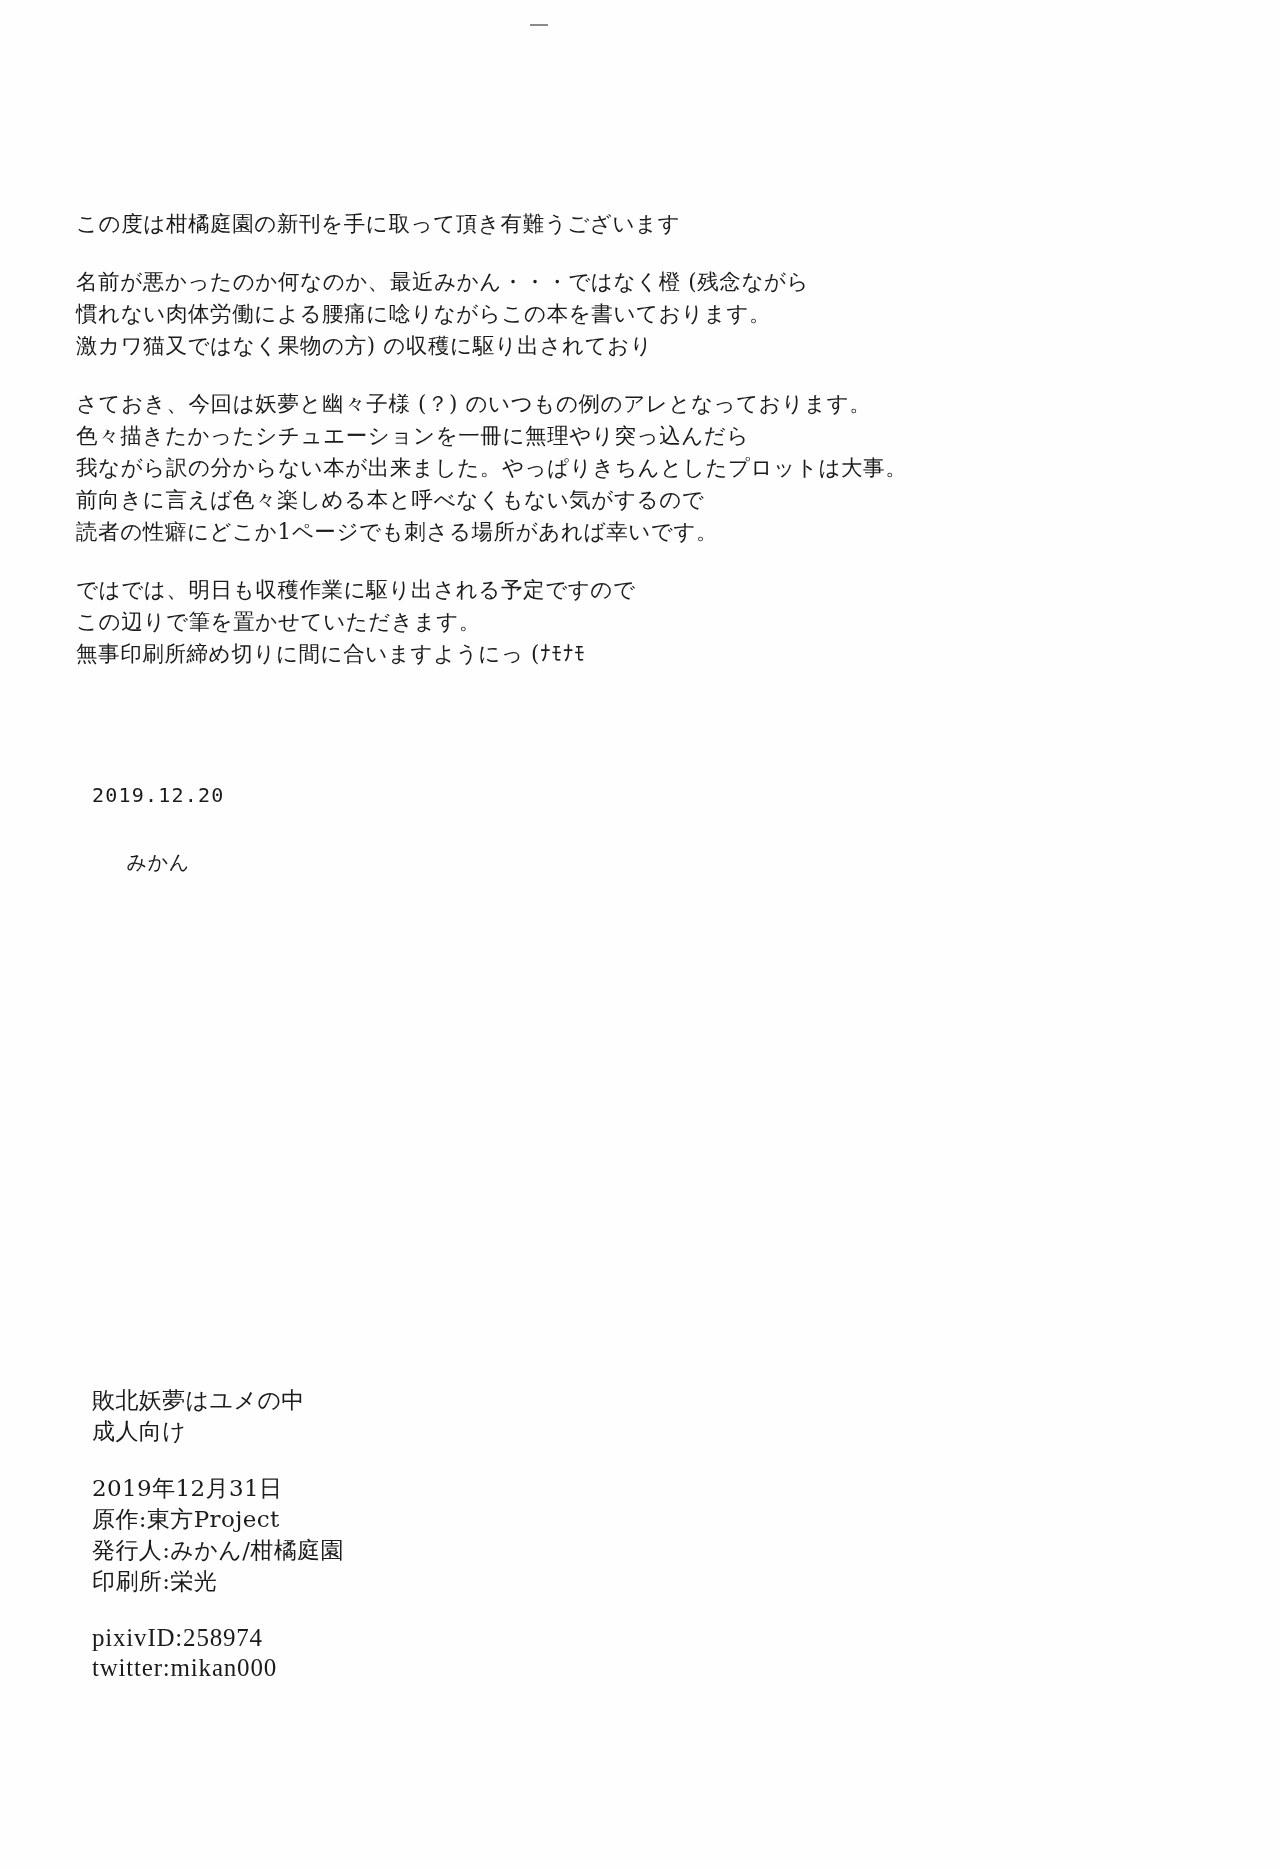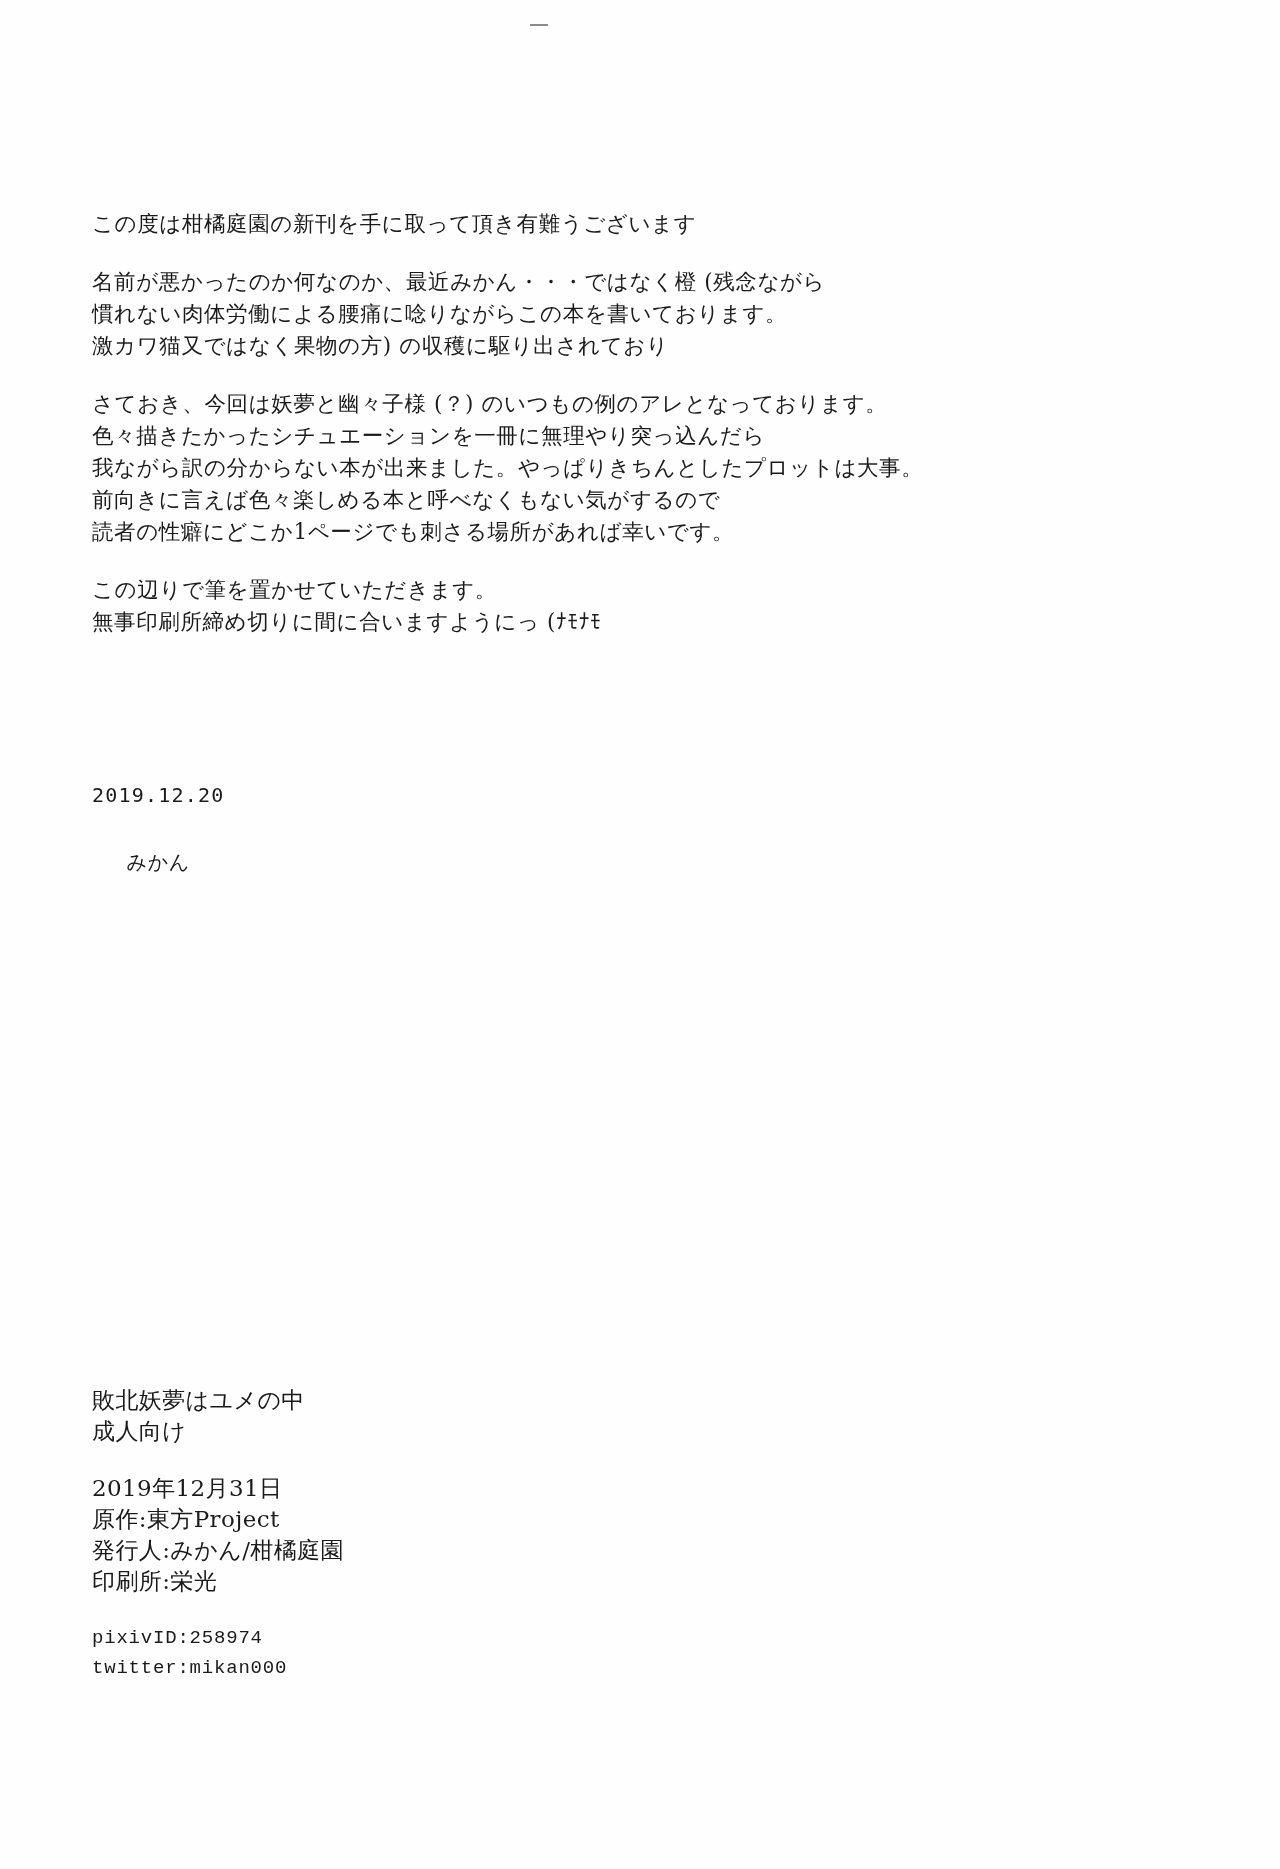--- a/index.html
+++ b/index.html
@@ -19,21 +19,21 @@
   .topmark {
     position: absolute;
     left: 530px;
     top: 24px;
     width: 18px;
     height: 2px;
     background: #8b8b8b;
   }
   .afterword {
     position: absolute;
-    left: 92px;
+    left: 76px;
     top: 208px;
     width: 1100px;
   }
   .para {
     margin: 0 0 26px 0;
   }
   .line {
     font-size: 21.5px;
     line-height: 32px;
     letter-spacing: 0.6px;
@@ -63,22 +63,22 @@
     top: 1385px;
   }
   .colophon .block {
     margin-bottom: 26px;
   }
   .colophon .line {
     font-size: 20.5px;
     line-height: 31px;
   }
   .colophon .mono .line {
-    font-family: Liberation Mono, monospace;
-    font-size: 19px;
+    font-family: Liberation Serif, serif;
+    font-size: 25px;
     line-height: 30px;
     letter-spacing: 0.8px;
   }
   .colophon .mixed .line {
     font-family: "DejaVu Serif", "Liberation Serif", serif;
     font-size: 23px;
     line-height: 31px;
     letter-spacing: 0.4px;
   }
 </style>
@@ -103,20 +103,21 @@
 
     <div class="para">
       <div class="line">さておき、今回は妖夢と幽々子様 (？) のいつもの例のアレとなっております。</div>
       <div class="line">色々描きたかったシチュエーションを一冊に無理やり突っ込んだら</div>
       <div class="line">我ながら訳の分からない本が出来ました。やっぱりきちんとしたプロットは大事。</div>
       <div class="line">前向きに言えば色々楽しめる本と呼べなくもない気がするので</div>
       <div class="line">読者の性癖にどこか1ページでも刺さる場所があれば幸いです。</div>
     </div>
 
     <div class="para">
+      <div class="line">ではでは、明日も収穫作業に駆り出される予定ですので</div>
       <div class="line">この辺りで筆を置かせていただきます。</div>
       <div class="line">無事印刷所締め切りに間に合いますようにっ (ﾅﾓﾅﾓ</div>
     </div>
 
   </div>
 
   <div class="sign">
     <div class="line">2019.12.20</div>
     <div class="line jp">みかん</div>
   </div>

